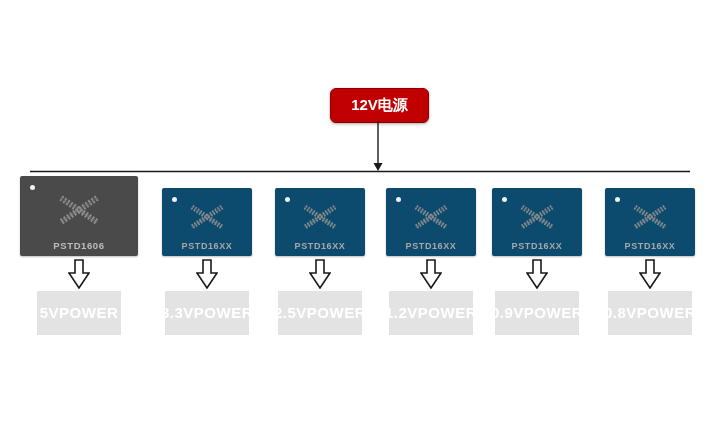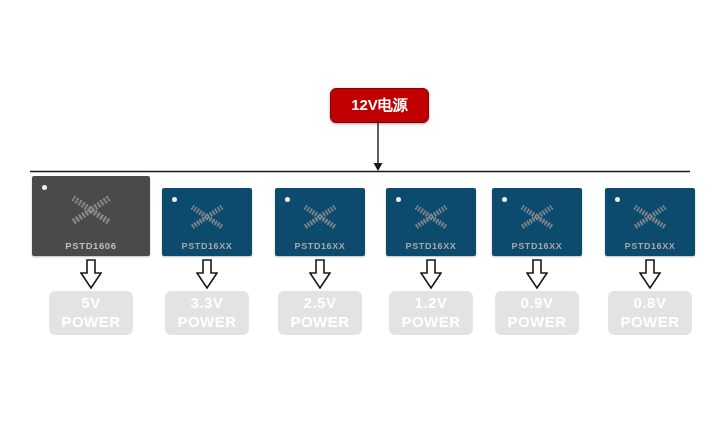--- a/index.html
+++ b/index.html
@@ -32,22 +32,22 @@
   .chip .die-art{position:absolute;left:50%;top:42%;transform:translate(-50%,-50%);opacity:.85;}
   .chip .chip-label{
     color:#a8a8a8;font-size:9px;letter-spacing:.6px;margin-bottom:5px;
     font-weight:bold;
   }
   .chip.primary .chip-label{color:#bdbdbd;font-size:9.5px;}
   .flow-arrow{margin:3px 0 2px 0;display:block;}
   .vbox{
     width:84px;height:44px;background:#e3e3e3;
     color:#ffffff;font-weight:bold;font-size:15px;line-height:1.25;
-    display:flex;flex-direction:column;align-items:center;justify-content:center;
-    text-align:center;letter-spacing:.5px;border-radius:6px;
+    display:flex;align-items:center;justify-content:center;
+    text-align:center;letter-spacing:.5px;
   }
 </style>
 </head>
 <body>
 
 <svg width="0" height="0" style="position:absolute" aria-hidden="true">
   <defs>
     <symbol id="chipx" viewBox="0 0 48 32">
       <g stroke="#989898" stroke-width="6" stroke-dasharray="2 1.7" fill="none">
         <line x1="6" y1="4" x2="42" y2="28"></line>
@@ -69,21 +69,21 @@
   <div class="source-box">
     <span>12V电源</span>
   </div>
 
   <svg class="wires" width="720" height="440">
     <line x1="378" y1="121" x2="378" y2="163" stroke="#1a1a1a" stroke-width="1.4"></line>
     <polygon points="373.5,163 382.5,163 378,171" fill="#1a1a1a"></polygon>
     <line x1="30" y1="171.5" x2="690" y2="171.5" stroke="#1a1a1a" stroke-width="1.4"></line>
   </svg>
 
-  <div class="column" style="left:32px;top:176px;width:118px;">
+  <div class="column" style="left:20px;top:176px;width:118px;">
     <div class="chip primary" style="height:80px;">
       <span class="pin-dot"></span>
       <svg class="die-art" width="48" height="32">
           <use href="#chipx"></use>
         </svg>
       <div class="chip-label">PSTD1606</div>
     </div>
     <svg class="flow-arrow" width="22" height="30">
         <use href="#darr"></use>
       </svg>

